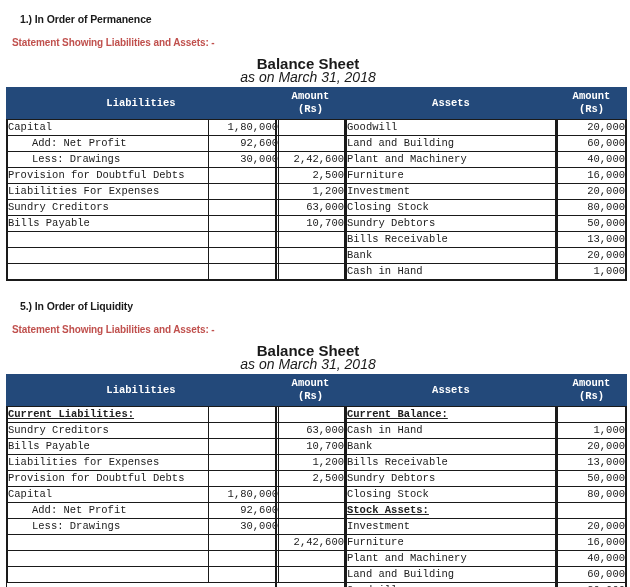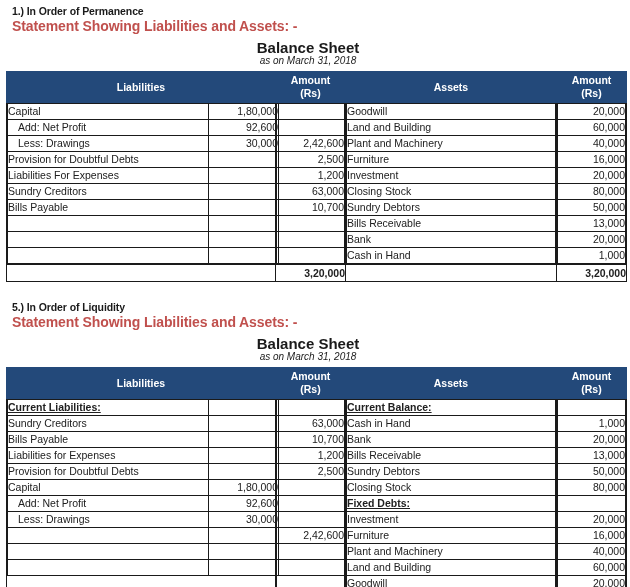--- a/index.html
+++ b/index.html
@@ -18,60 +18,61 @@
     width: 630px;
     height: 587px;
     position: relative;
     box-sizing: border-box;
     padding: 0;
   }
   .sec-num {
     font-size: 10.5px;
     font-weight: bold;
     color: #1a1a1a;
-    margin: 0;
+    margin: 8px;
     padding: 5px 0 0 12px;
     line-height: 13px;
     letter-spacing: -0.1px;
   }
   .sec-sub {
-    font-size: 14px;
+    font-size: 10px;
     font-weight: bold;
     color: #c0504d;
     margin: 0;
     padding: 2px 0 0 12px;
     line-height: 13px;
     letter-spacing: -0.1px;
   }
   .bs-title {
     text-align: center;
     font-size: 15px;
     font-weight: bold;
     color: #1a1a1a;
     line-height: 13px;
     margin: 0;
     padding-top: 8px;
     padding-right: 14px;
   }
   .bs-date {
     text-align: center;
-    font-size: 10px;
+    font-size: 14px;
     font-style: italic;
     color: #1a1a1a;
     line-height: 12px;
     margin: 0;
     padding-top: 1px;
     padding-right: 14px;
   }
   table.bs {
     border-collapse: collapse;
     table-layout: fixed;
     width: 620px;
     margin: 4px 0 0 6px;
     font-size: 10.5px;
+    font-family: Liberation Mono, monospace;
   }
   table.bs td, table.bs th {
     border: 1px solid #1a1a1a;
     padding: 0;
     vertical-align: top;
   }
   table.bs thead th {
     background: #23497a;
     color: #ffffff;
     font-size: 10.5px;
@@ -101,21 +102,21 @@
     line-height: 15px;
     vertical-align: middle;
     white-space: nowrap;
     overflow: hidden;
   }
   .lbl {
     padding-left: 5px;
     text-align: left;
   }
   .lbl.ind {
-    padding-left: 10px;
+    padding-left: 24px;
   }
   .num {
     text-align: right;
     padding-right: 6px;
   }
   .hd {
     font-weight: bold;
   }
   .hd span.u {
     text-decoration: underline;
@@ -319,26 +320,20 @@
                   <tr>
                     <td class="num">20,000</td>
                   </tr>
                   <tr>
                     <td class="num">1,000</td>
                   </tr>
                 </tbody>
             </table>
           </td>
         </tr>
-        <tr class="total-row">
-          <td>&nbsp;</td>
-          <td class="num">3,20,000</td>
-          <td>&nbsp;</td>
-          <td class="num">3,20,000</td>
-        </tr>
       </tbody>
     </table>
   </div>
 
   <div style="margin-top:14px;">
     <div class="sec-num">5.) In Order of Liquidity</div>
     <div class="sec-sub">Statement Showing Liabilities and Assets: -</div>
     <div class="bs-title">Balance Sheet</div>
     <div class="bs-date">as on March 31, 2018</div>
 
@@ -472,21 +467,21 @@
                   <tr>
                     <td class="lbl">Bills Receivable</td>
                   </tr>
                   <tr>
                     <td class="lbl">Sundry Debtors</td>
                   </tr>
                   <tr>
                     <td class="lbl">Closing Stock</td>
                   </tr>
                   <tr>
-                    <td class="lbl hd"><span class="u">Fixed Debts:</span></td>
+                    <td class="lbl hd"><span class="u">Stock Assets:</span></td>
                   </tr>
                   <tr>
                     <td class="lbl">Investment</td>
                   </tr>
                   <tr>
                     <td class="lbl">Furniture</td>
                   </tr>
                   <tr>
                     <td class="lbl">Plant and Machinery</td>
                   </tr>

